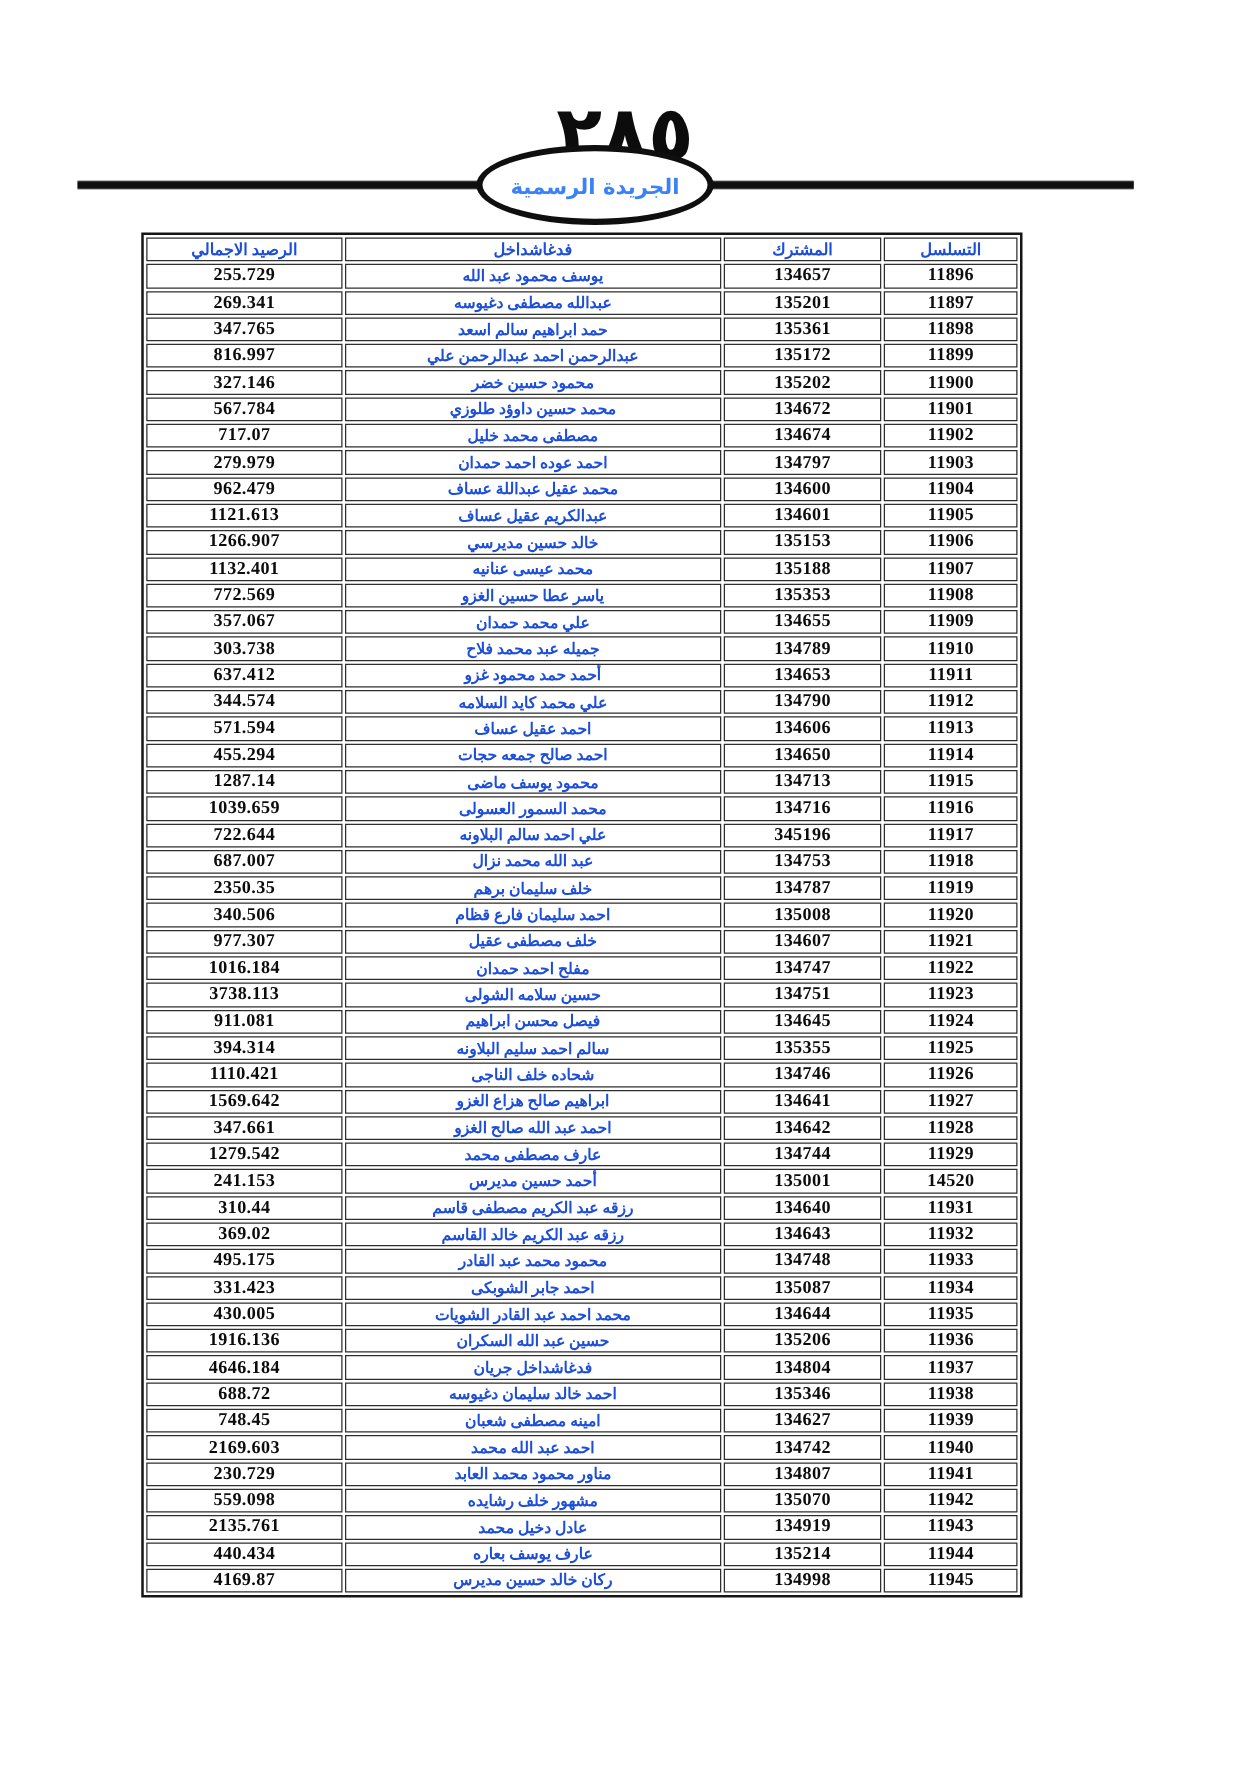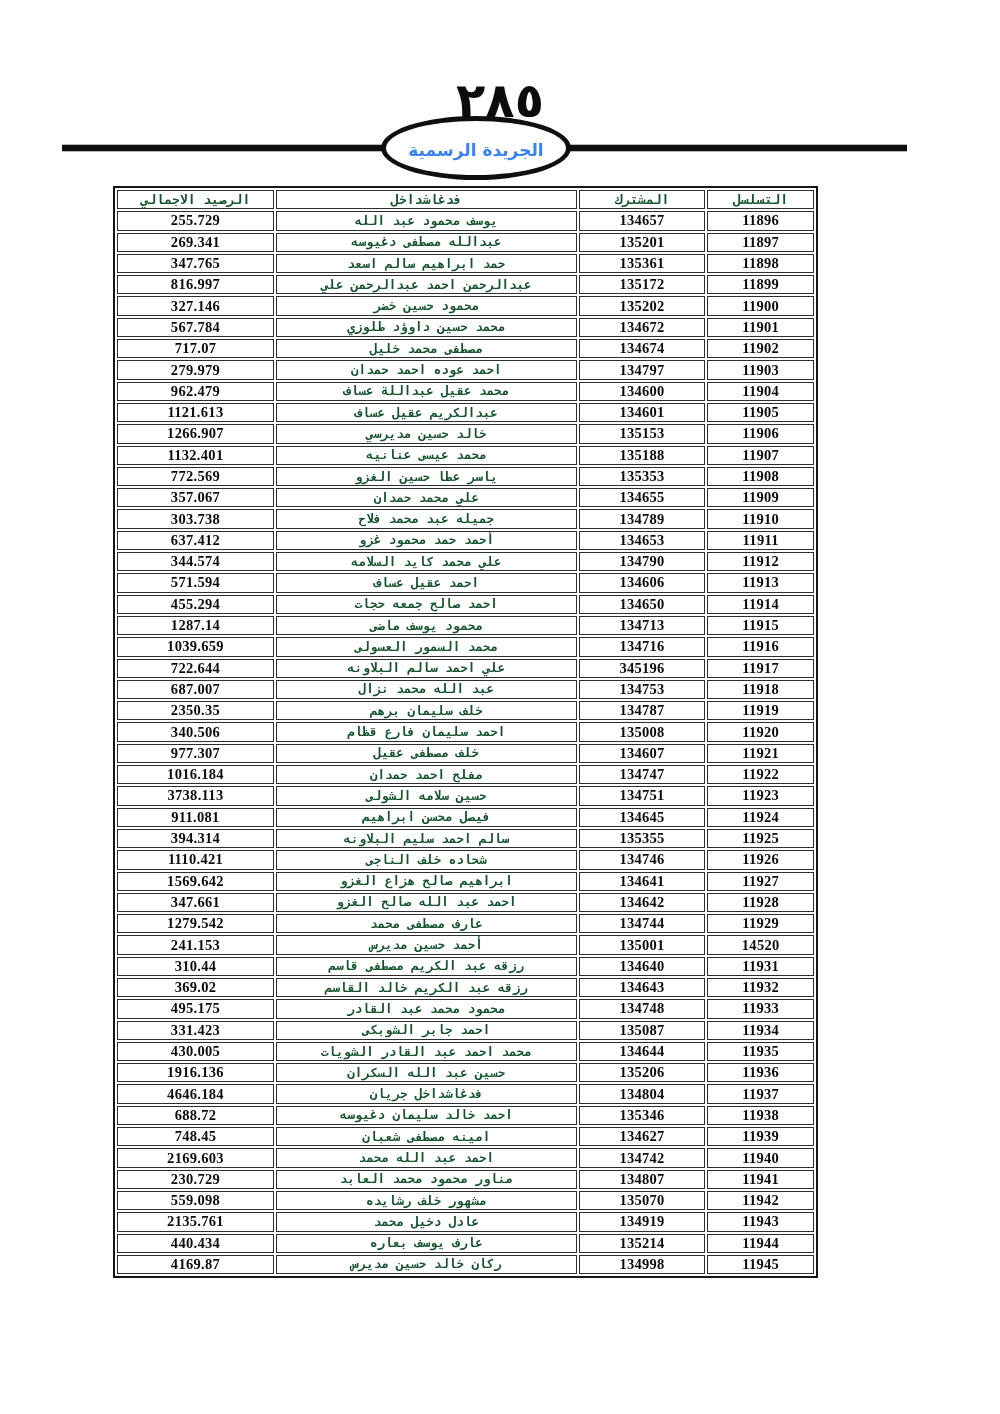--- a/index.html
+++ b/index.html
@@ -17,21 +17,21 @@
     height: 1414px;
     background: #ffffff;
   }
   
   .page-number {
     position: absolute;
     top: 72px;
     left: 0;
     width: 100%;
     text-align: center;
-    font-size: 48px;
+    font-size: 60px;
     font-weight: bold;
     color: #0c0c0c;
     font-family: "DejaVu Sans", sans-serif;
     letter-spacing: 2px;
   }
   .rule-line {
     position: absolute;
     top: 145px;
     left: 62px;
     width: 845px;
@@ -79,24 +79,24 @@
     padding: 0 2px;
     overflow: hidden;
     white-space: nowrap;
     background: #ffffff;
   }
   .col-serial  { width: 106px; }
   .col-sub     { width: 126px; }
   .col-name    { width: 299px; }
   .col-balance { width: 156px; }
   .ar {
-    font-family: Liberation Mono, monospace;
+    font-family: Liberation Serif, serif;
     font-weight: bold;
     font-size: 12.5px;
-    color: #14532d;
+    color: #1d4ed8;
   }
   .hdr {
     font-size: 13px;
   }
   .num {
     font-family: "Liberation Serif", serif;
     font-weight: bold;
     font-size: 14.5px;
     color: #0c0c0c;
     letter-spacing: 0.3px;

